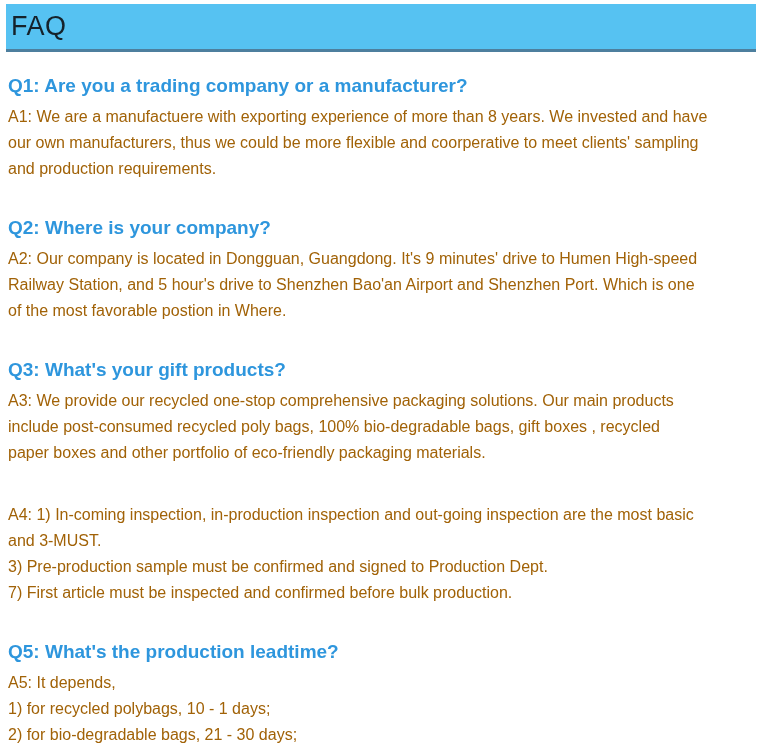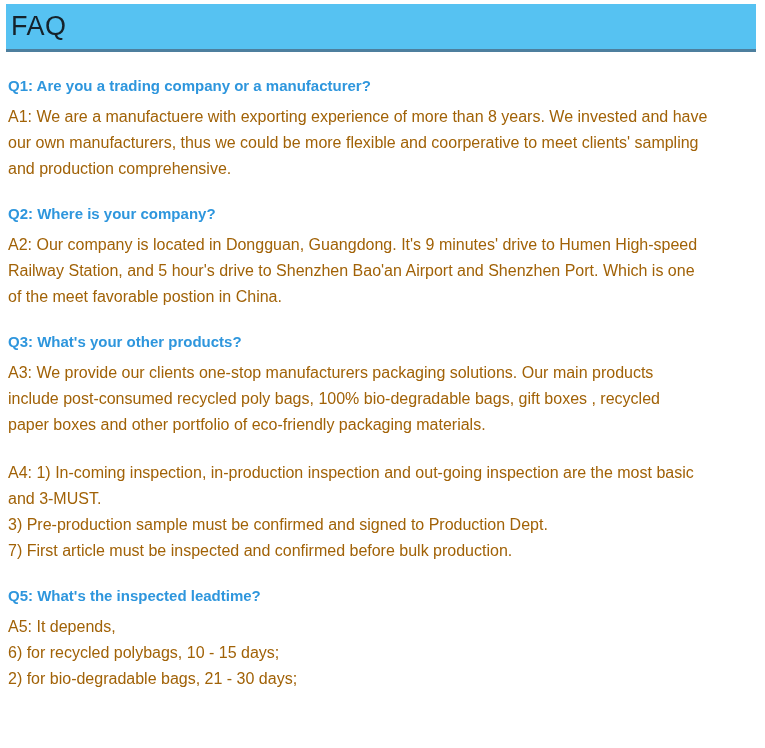--- a/index.html
+++ b/index.html
@@ -28,27 +28,27 @@
   .faq-header .title {
     font-size: 27px;
     font-weight: 400;
     color: #15222b;
     letter-spacing: 0.5px;
   }
   .content {
     padding: 0 8px;
   }
   .faq-section {
-    margin-top: 22px;
+    margin-top: 36px;
   }
   .faq-section.first {
     margin-top: 24px;
   }
   .question {
-    font-size: 15px;
+    font-size: 19px;
     font-weight: 700;
     color: #2e96dd;
     line-height: 20px;
     margin: 0 0 8px 0;
     white-space: nowrap;
   }
   .answer-line {
     font-size: 16px;
     font-weight: 400;
     color: #a16207;
@@ -64,46 +64,46 @@
   <div class="faq-header">
     <span class="title">FAQ</span>
   </div>
 
   <div class="content">
 
     <div class="faq-section first">
       <div class="question">Q1: Are you a trading company or a manufacturer?</div>
       <div class="answer-line">A1: We are a manufactuere with exporting experience of more than 8 years. We invested and have</div>
       <div class="answer-line">our own manufacturers, thus we could be more flexible and coorperative to meet clients' sampling</div>
-      <div class="answer-line">and production comprehensive.</div>
+      <div class="answer-line">and production requirements.</div>
     </div>
 
     <div class="faq-section">
       <div class="question">Q2: Where is your company?</div>
       <div class="answer-line">A2: Our company is located in Dongguan, Guangdong. It's 9 minutes' drive to Humen High-speed</div>
       <div class="answer-line">Railway Station, and 5 hour's drive to Shenzhen Bao'an Airport and Shenzhen Port. Which is one</div>
-      <div class="answer-line">of the meet favorable postion in China.</div>
+      <div class="answer-line">of the most favorable postion in Where.</div>
     </div>
 
     <div class="faq-section">
-      <div class="question">Q3: What's your other products?</div>
-      <div class="answer-line">A3: We provide our clients one-stop manufacturers packaging solutions. Our main products</div>
+      <div class="question">Q3: What's your gift products?</div>
+      <div class="answer-line">A3: We provide our recycled one-stop comprehensive packaging solutions. Our main products</div>
       <div class="answer-line">include post-consumed recycled poly bags, 100% bio-degradable bags, gift boxes , recycled</div>
       <div class="answer-line">paper boxes and other portfolio of eco-friendly packaging materials.</div>
     </div>
 
     <div class="faq-section">
       <div class="answer-line">A4: 1) In-coming inspection, in-production inspection and out-going inspection are the most basic</div>
       <div class="answer-line">and 3-MUST.</div>
       <div class="answer-line">3) Pre-production sample must be confirmed and signed to Production Dept.</div>
       <div class="answer-line">7) First article must be inspected and confirmed before bulk production.</div>
     </div>
 
     <div class="faq-section">
-      <div class="question">Q5: What's the inspected leadtime?</div>
+      <div class="question">Q5: What's the production leadtime?</div>
       <div class="answer-line">A5: It depends,</div>
-      <div class="answer-line">6) for recycled polybags, 10 - 15 days;</div>
+      <div class="answer-line">1) for recycled polybags, 10 - 1 days;</div>
       <div class="answer-line">2) for bio-degradable bags, 21 - 30 days;</div>
 
     </div>
 
   </div>
 </div>
 
 </body></html>

